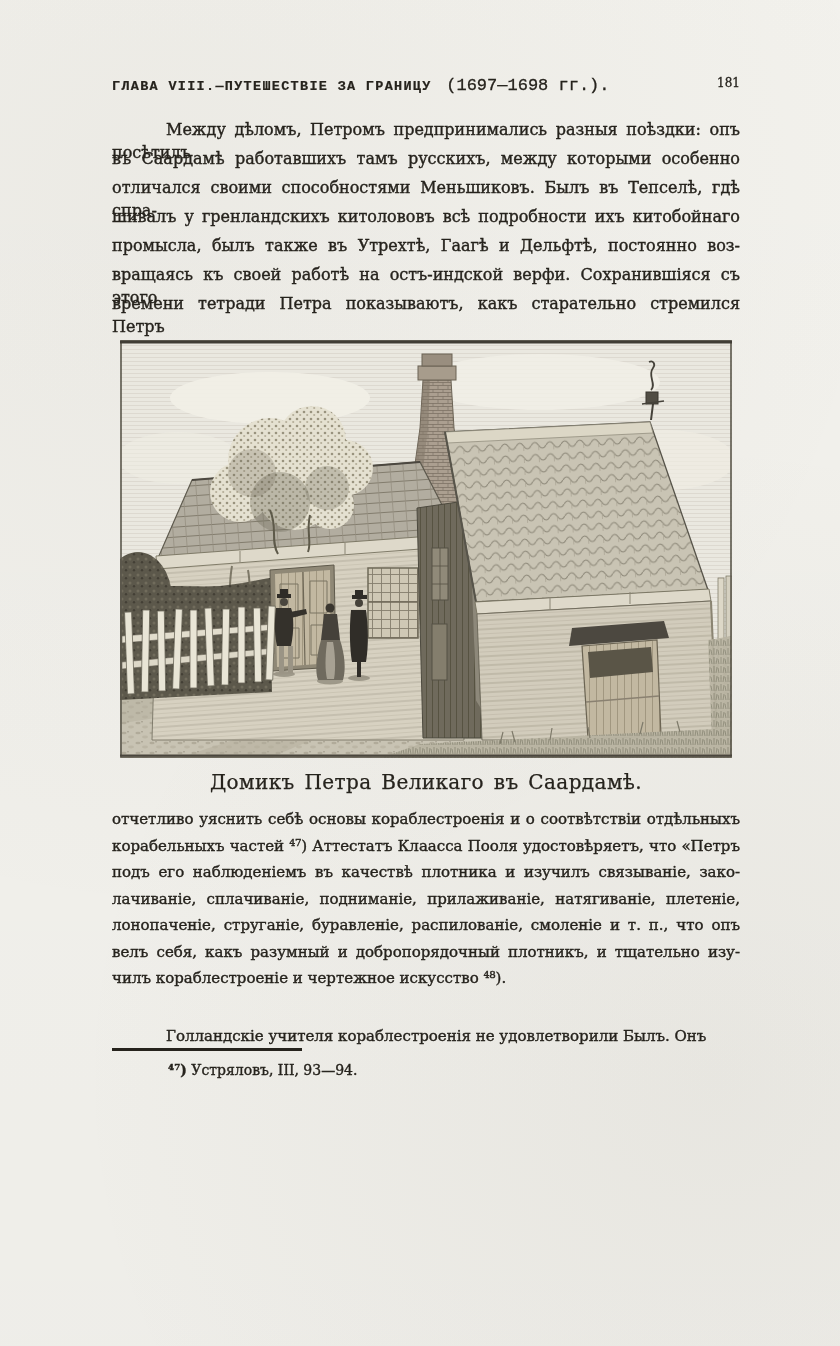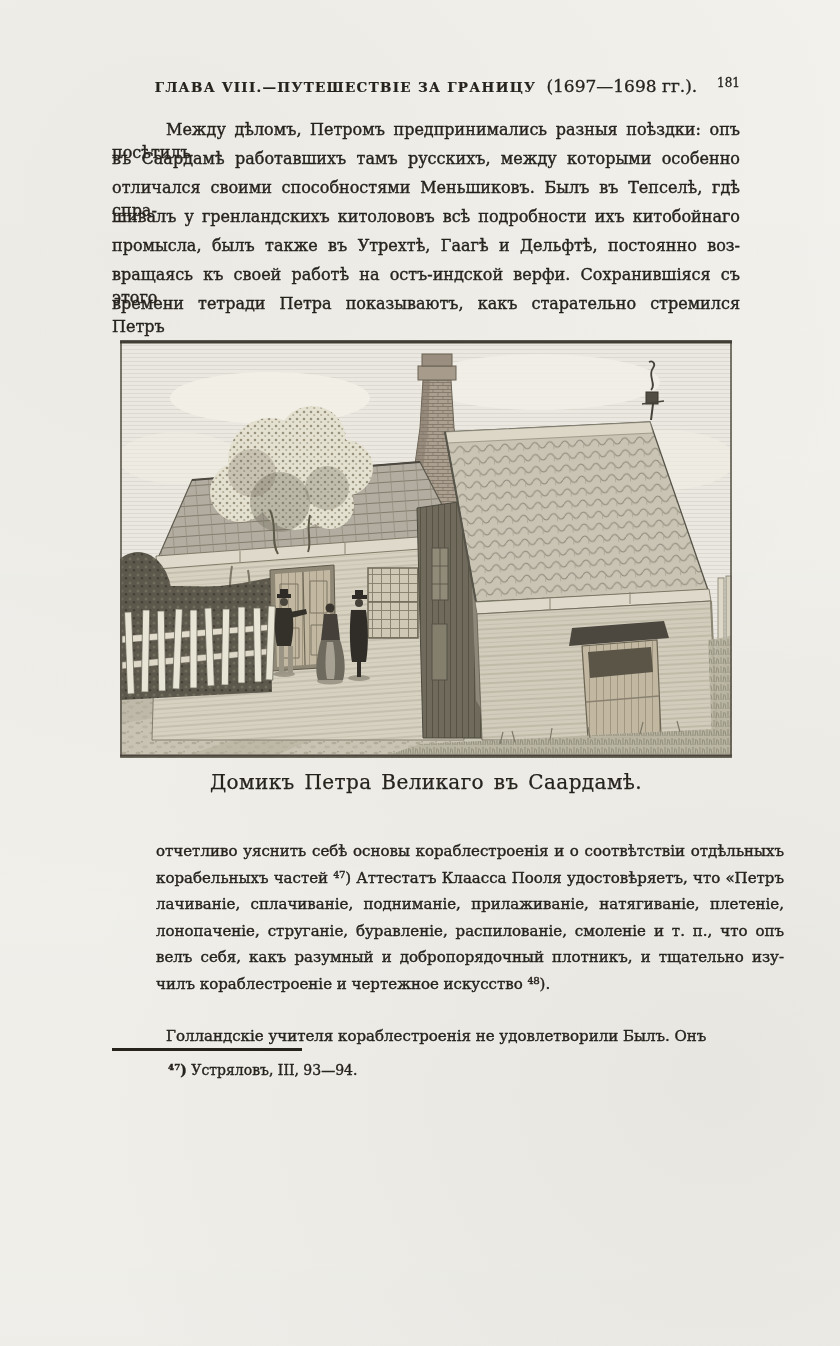--- a/index.html
+++ b/index.html
@@ -12,34 +12,34 @@
       radial-gradient(circle at 20% 15%, rgba(90,80,60,0.045), transparent 55%),
       radial-gradient(circle at 85% 80%, rgba(90,80,60,0.05), transparent 50%),
       linear-gradient(180deg, rgba(0,0,0,0.015), rgba(0,0,0,0.03));
     color:var(--ink);
     font-family:"DejaVu Serif", serif;
   }
   .col { position:absolute; left:112px; width:628px; }
 
   
   .pagehead { top:76px; height:26px; }
-  .rt-center { text-align:center; white-space:nowrap; }
+  .rt-center { text-align:left; white-space:nowrap;font-family:Liberation Mono, monospace; }
   .rt-caps { font-weight:bold; font-size:13.5px; letter-spacing:1.3px; -webkit-text-stroke:0.2px currentColor; }
   .rt-years { font-size:17px; margin-left:5px; -webkit-text-stroke:0.3px currentColor; }
   .pagenum { position:absolute; right:0; top:0; font-size:12px; -webkit-text-stroke:0.3px currentColor; }
 
   
   .tline {
     text-align:justify; text-align-last:justify;
     -webkit-text-stroke:0.38px currentColor;
     white-space:normal;
   }
   .p1 { top:118px; }
   .p1 .tline { font-size:16px; line-height:23px; height:29px; }
-  .p2 { top:838px;margin-left:44px; }
+  .p2 { top:806px; }
   .p2 .tline, .p3 .tline { font-size:15px; line-height:26.5px; height:26.5px; }
   .p3 { top:1023px; }
   .tline.indent { text-indent:54px; }
   .tline.last { text-align-last:left; }
 
   
   .engraving-wrap { position:absolute; left:120px; top:340px; width:612px; height:417px; }
   .caption { top:770px; text-align:center; font-size:20px; word-spacing:3px; letter-spacing:0.4px; -webkit-text-stroke:0.25px currentColor; }
 
   
@@ -295,20 +295,21 @@
       <line x1="0" y1="2" x2="612" y2="2" stroke="#403d35" stroke-width="3"></line>
       <line x1="0" y1="415.5" x2="612" y2="415.5" stroke="#4a463d" stroke-width="2"></line>
     </svg>
   </div>
 
   <div class="col caption">Домикъ Петра Великаго въ Саардамѣ.</div>
 
   <section class="col p2">
     <div class="tline">отчетливо уяснить себѣ основы кораблестроенія и о соотвѣтствіи отдѣльныхъ</div>
     <div class="tline">корабельныхъ частей ⁴⁷) Аттестатъ Клаасса Пооля удостовѣряетъ, что «Петръ</div>
+    <div class="tline">подъ его наблюденіемъ въ качествѣ плотника и изучилъ связываніе, зако-</div>
     <div class="tline">лачиваніе, сплачиваніе, подниманіе, прилаживаніе, натягиваніе, плетеніе,</div>
     <div class="tline">лонопаченіе, струганіе, буравленіе, распилованіе, смоленіе и т. п., что опъ</div>
     <div class="tline">велъ себя, какъ разумный и добропорядочный плотникъ, и тщательно изу-</div>
     <div class="tline last">чилъ кораблестроеніе и чертежное искусство ⁴⁸).</div>
   </section>
 
   <section class="col p3">
     <div class="tline indent last">Голландскіе учителя кораблестроенія не удовлетворили Былъ. Онъ</div>
   </section>
 

